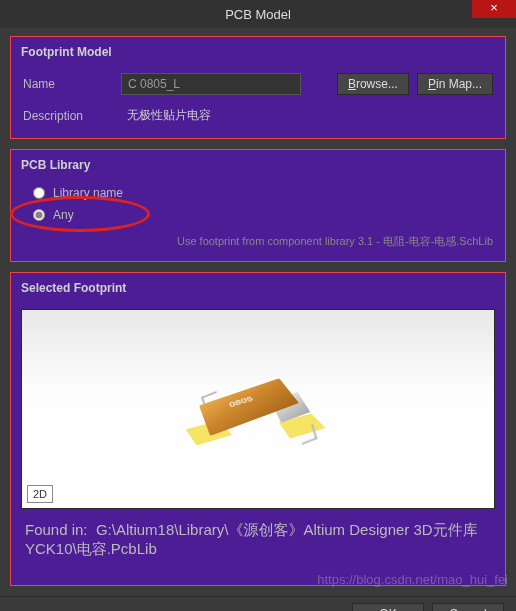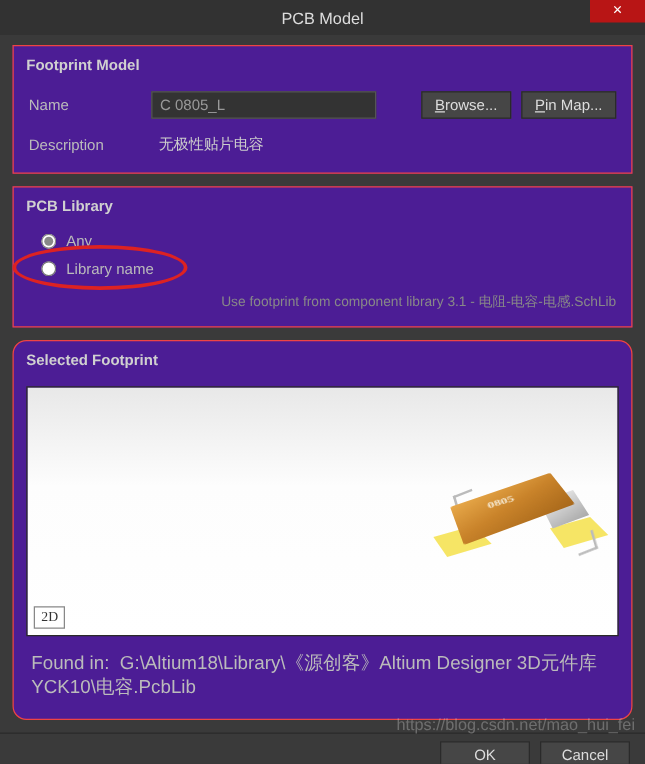--- a/index.html
+++ b/index.html
@@ -135,22 +135,21 @@
       pointer-events: none;
     }
     .preview {
       background: linear-gradient(to bottom, #e8e8e8 0%, #fdfdfd 40%, #fff 100%);
       margin: 4px 10px 6px 10px;
       height: 200px;
       position: relative;
       border: 1px solid #2a2a2a;
       display: flex;
       align-items: center;
-      justify-content: flex-end;
-      font-family: Liberation Serif, serif;
+      justify-content: center;
     }
     .mode-badge {
       position: absolute;
       left: 5px;
       bottom: 5px;
       border: 1px solid #888;
       background: #fff;
       color: #333;
       padding: 2px 5px;
       font-size: 11px;
@@ -249,33 +248,33 @@
     <div class="row" style="margin-top:4px;">
       <span class="label">Description</span>
       <span class="desc-text">无极性贴片电容</span>
     </div>
   </div>
 
   <div class="group" style="position:relative;">
     <div class="group-title">PCB Library</div>
 
     <div class="radio-row">
+      <input type="radio" name="lib" style="">
+      <span class="radio-label">Library name</span>
+    </div>
+    <div class="radio-row">
       <input type="radio" name="lib" checked="" style="">
       <span class="radio-label">Any</span>
     </div>
-    <div class="radio-row">
-      <input type="radio" name="lib" style="">
-      <span class="radio-label">Library name</span>
-    </div>
     <div class="hint">Use footprint from component library 3.1    - 电阻-电容-电感.SchLib</div>
   </div>
 
   <div class="ellipse"></div>
 
-  <div class="group" style="padding-bottom:6px;border-radius:11px;">
+  <div class="group" style="padding-bottom:16px;">
     <div class="group-title">Selected Footprint</div>
     <div class="preview">
       <div class="component">
         <div class="pad-l"></div>
         <div class="pad-r"></div>
         <div class="corner c-tl"></div>
         <div class="corner c-br"></div>
         <div class="cap-end"></div>
         <div class="cap-body"></div>
       </div>

